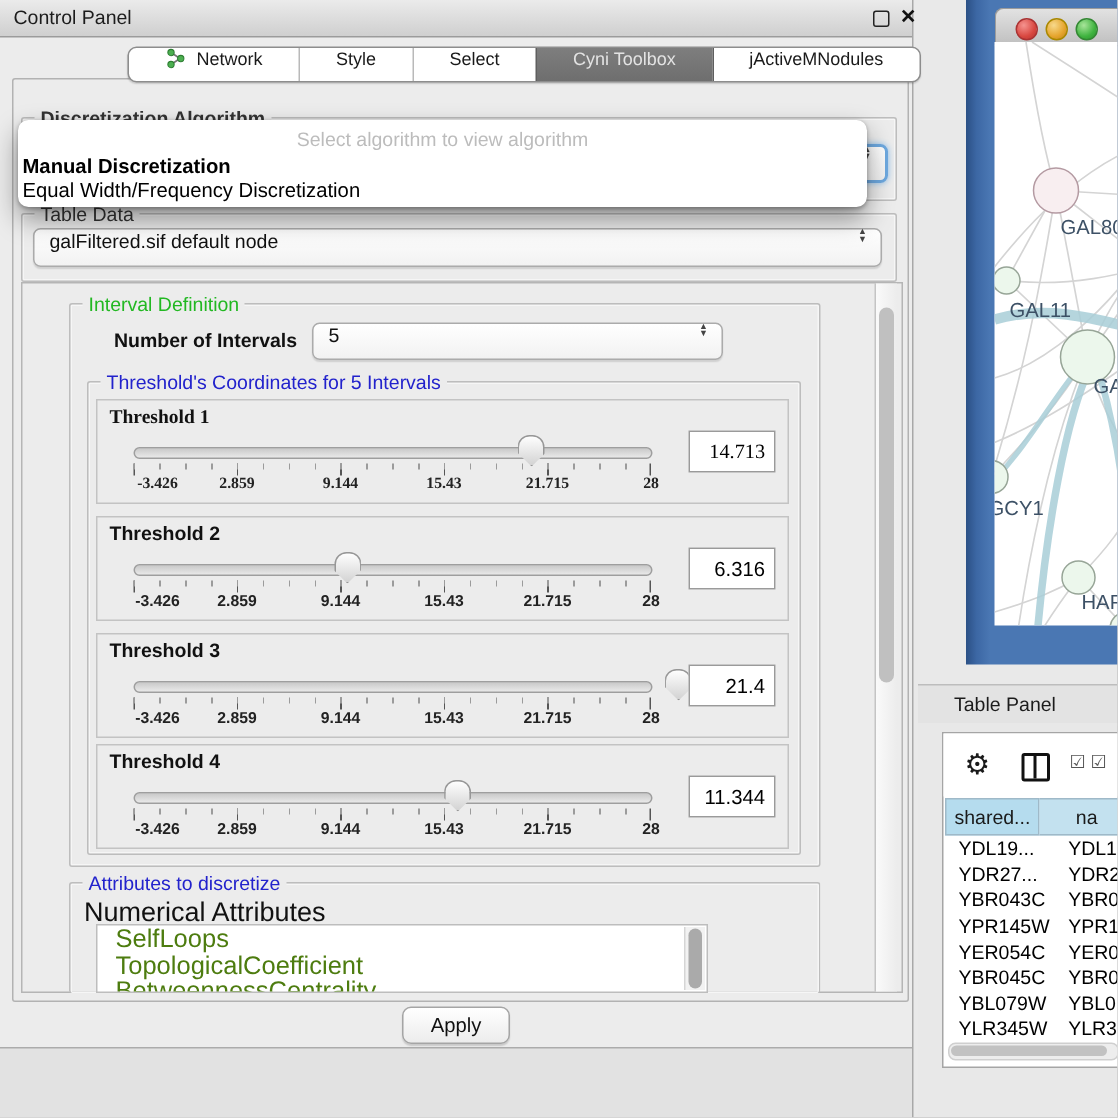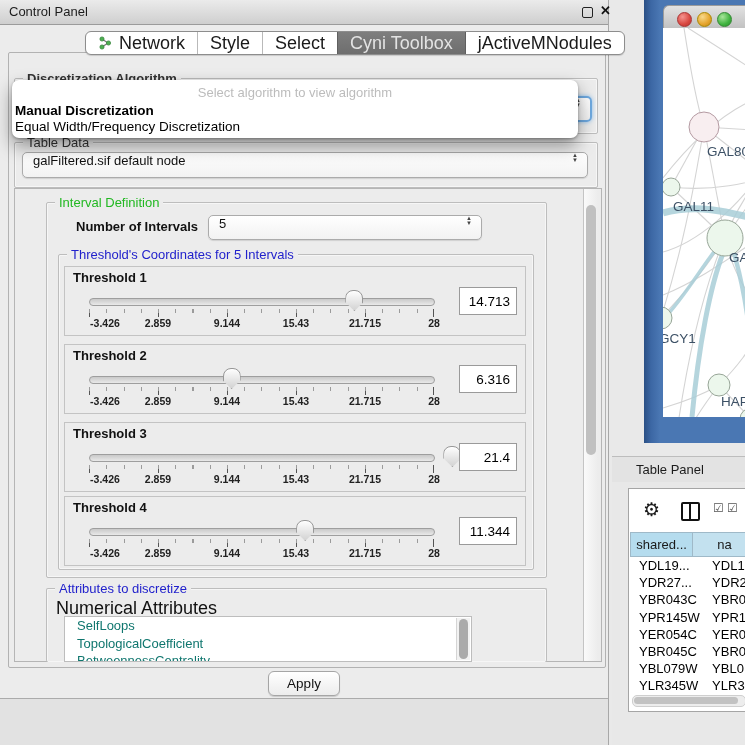--- a/index.html
+++ b/index.html
@@ -12,21 +12,21 @@
   .control-panel{left:0;top:0;width:608px;height:745px;background:#ececec;border-right:1px solid #a8a8a8;}
   .titlebar{left:0;top:0;width:608px;height:24px;
     background:linear-gradient(#ebebeb,#cfcfcf);border-bottom:1px solid #9b9b9b;}
   .titlebar .title{position:absolute;left:9px;top:4px;font-size:13px;color:#1c1c1c;}
   .float-btn{position:absolute;left:582px;top:7px;width:9px;height:9px;border:1.6px solid #222;border-radius:2px;background:transparent;}
   .close-btn{position:absolute;left:600px;top:3px;font-size:13px;font-weight:bold;color:#111;}
 
   
   .seg{display:flex;align-items:stretch;background:#fff;border:1px solid #8d8d8d;border-radius:6px;
        overflow:hidden;box-shadow:0 1px 1px rgba(0,0,0,.15);}
-  .seg .segitem{display:flex;align-items:center;padding:0 12px;font-size:18px;color:#1a1a1a;white-space:nowrap;}
+  .seg .segitem{display:flex;align-items:flex-start;padding:0 24px;font-size:12px;color:#1a1a1a;white-space:nowrap;}
   .seg .segitem + .segitem{border-left:1px solid #b9b9b9;}
   .seg .segitem.sel{background:linear-gradient(#7e7e7e,#6e6e6e);color:#e3e3e3;border-left:1px solid #5f5f5f;}
   .seg .segitem.sel + .segitem{border-left:1px solid #5f5f5f;}
   .top-tabs{left:85px;top:31px;height:22px;z-index:6;}
   .bottom-tabs{left:142px;top:702px;height:22px;z-index:6;}
   .net-icon{width:15px;height:14px;margin-right:6px;}
 
   
   .content-panel{left:8px;top:52px;width:596px;height:614px;background:#ececec;
     border:1px solid #b2b2b2;border-radius:2px;}
@@ -75,21 +75,21 @@
   .ticklabels span:nth-child(2){left:20%;}
   .ticklabels span:nth-child(3){left:40%;}
   .ticklabels span:nth-child(4){left:60%;}
   .ticklabels span:nth-child(5){left:80%;}
   .ticklabels span:nth-child(6){left:100%;}
   .valbox{position:absolute;right:8px;top:20px;width:58px;height:28px;background:#fff;border:1px solid #9a9a9a;
     font-size:13.5px;color:#000;display:flex;align-items:center;justify-content:flex-end;padding-right:6px;box-sizing:border-box;}
 
   
   .attr-list{position:absolute;left:64px;top:616px;width:406px;height:44px;background:#fff;border:1px solid #bdbdbd;overflow:hidden;}
-  .attr-list .item{font-size:13px;color:#0f766e;padding:1px 0 1px 12px;line-height:15.5px;white-space:nowrap;}
+  .attr-list .item{font-size:17px;color:#4d7c0f;padding:1px 0 1px 12px;line-height:15.5px;white-space:nowrap;}
   .attr-scroll{position:absolute;right:1px;top:1px;width:13px;height:42px;background:#f2f2f2;border-left:1px solid #d5d5d5;}
   .attr-scroll .thumbv{position:absolute;left:1.5px;top:1px;width:9px;height:40px;background:#aaa;border-radius:5px;}
 
   
   .vscroll{position:absolute;left:583px;top:189px;width:14px;height:472px;
     background:linear-gradient(90deg,#fafafa,#ececec);border-left:1px solid #c4c4c4;}
   .vscroll .thumbv{position:absolute;left:1.5px;top:16px;width:10px;height:250px;background:#c0c0c0;border-radius:6px;}
 
   .apply-btn{position:absolute;left:268px;top:671px;width:70px;height:23px;background:linear-gradient(#ffffff,#ececec);
     border:1px solid #a5a5a5;border-radius:6px;font-size:13.5px;color:#111;display:flex;align-items:center;justify-content:center;
@@ -203,21 +203,21 @@
       <span class="arrows">
         <span>▲</span>
           <span>▼</span>
       </span>
     </div>
 
     <div class="group" style="left:58px;top:254px;width:474px;height:314px;">
       <span class="glabel blue">Threshold's Coordinates for 5 Intervals</span>
     </div>
 
-    <div class="thr-row" style="top:266px;">
+    <div class="thr-row" style="top:266px;font-family:Liberation Serif, serif;">
       <span class="thr-title">Threshold 1</span>
       <div class="track"></div>
       <div class="thumb" style="margin-left: 24px; left: 57.7%;"></div>
       <div class="ticks"></div>
       <div class="ticklabels">
         <span>-3.426</span>
           <span>2.859</span>
           <span>9.144</span>
           <span>15.43</span>
           <span>21.715</span>

